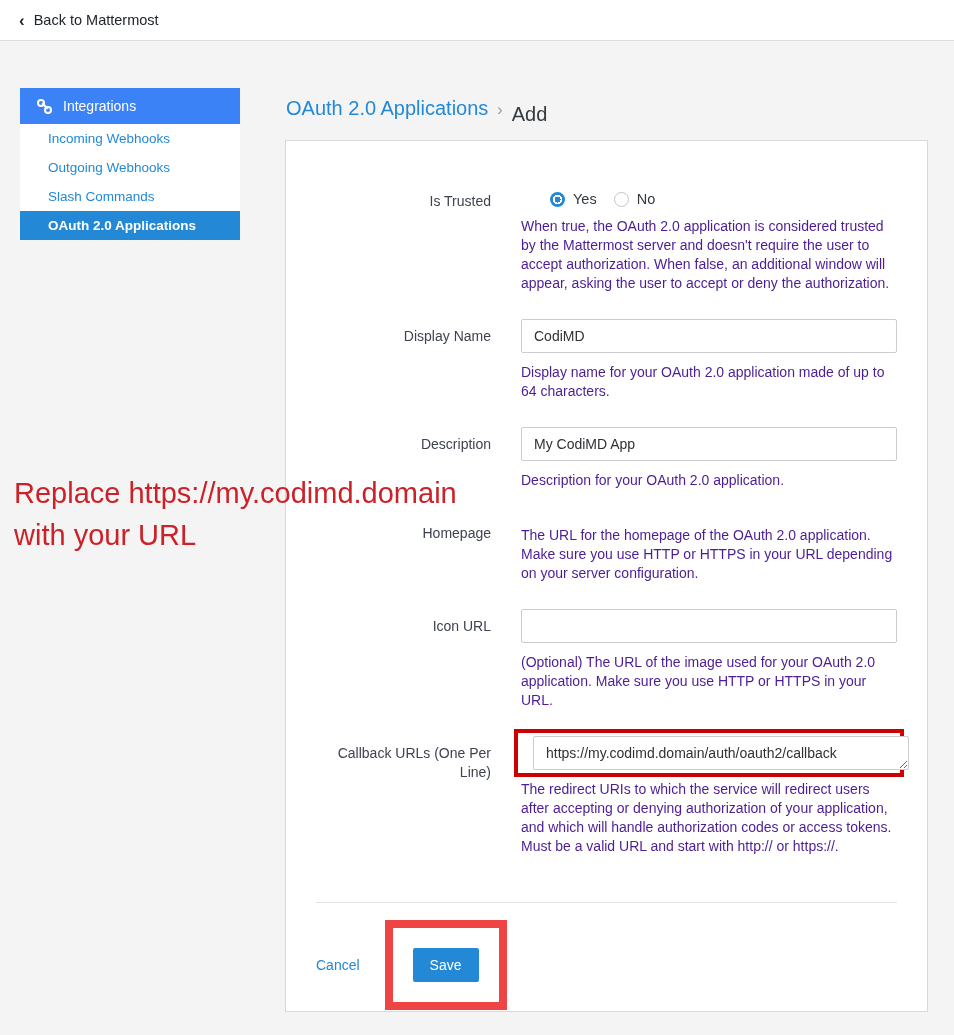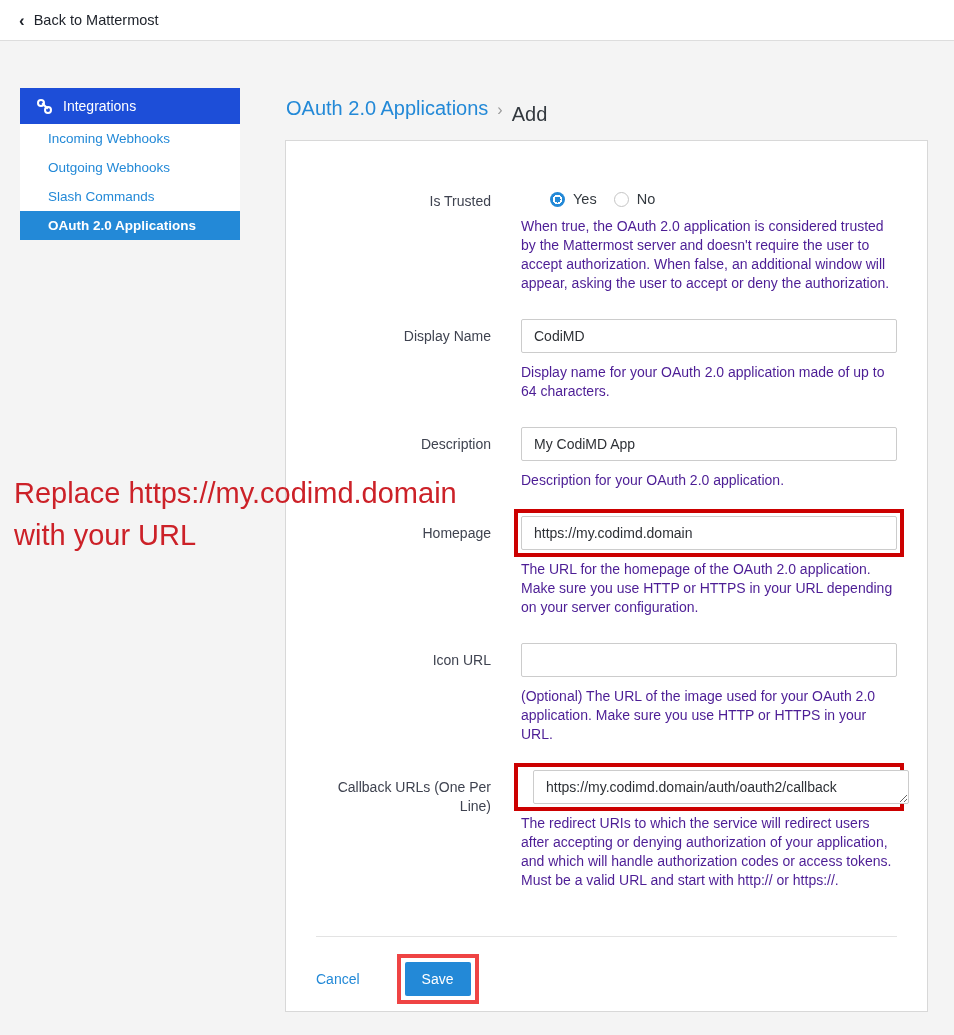--- a/index.html
+++ b/index.html
@@ -19,21 +19,21 @@
   }
   .back-link {
     display: flex; align-items: center; gap: 9px;
     color: #20242c; font-size: 14.5px; text-decoration: none; cursor: pointer;
   }
   .back-chevron { font-size: 17px; font-weight: bold; line-height: 1; color: #20242c; }
 
   
   .sidebar { position: absolute; left: 20px; top: 88px; width: 220px; }
   .sidebar-header {
-    height: 36px; background: #1d4ed8; color: #fff;
+    height: 36px; background: #3b82f6; color: #fff;
     display: flex; align-items: center; padding-left: 17px; gap: 11px;
     font-size: 14px; cursor: pointer;
   }
   .chain-icon { position: relative; width: 15px; height: 15px; display: inline-block; }
   .chain-icon .ring { position: absolute; width: 8px; height: 8px; border: 2px solid #fff; border-radius: 50%; }
   .chain-icon .ring.r1 { left: 0; top: 0; }
   .chain-icon .ring.r2 { right: 0; bottom: 0; }
   .chain-icon .bar {
     position: absolute; left: 4px; top: 6.5px; width: 8px; height: 2px;
     background: #fff; transform: rotate(45deg);
@@ -97,21 +97,21 @@
   .red-box {
     border: 4px solid #cc0000; padding: 3px; margin: -7px;
   }
 
   .divider { border-top: 1px solid #e3e3e3; margin-top: 46px; }
   .form-footer {
     display: flex; justify-content: flex-start; align-items: center;
     gap: 21px; margin-top: 24px;
   }
   .cancel-link { color: #2389d7; font-size: 14px; text-decoration: none; cursor: pointer; }
-  .save-red-box { border: 4px solid #ef4444; padding: 4px; margin: -7px -7px -7px 16px; }
+  .save-red-box { border: 8px solid #ef4444; padding: 20px; margin: -7px -7px -7px 4px; }
   .save-button {
     background: #2389d7; color: #fff; border: none; border-radius: 2px;
     padding: 9px 17px; font-size: 14px; cursor: pointer;
     font-family: "Liberation Sans", "DejaVu Sans", sans-serif;
   }
 
   
   .annotation {
     position: absolute; left: 14px; top: 472px; z-index: 10;
     color: #cc2128; font-size: 29px; line-height: 42px; pointer-events: none;
@@ -190,23 +190,20 @@
     <div class="row-label">Description</div>
     <div class="row-control">
       <input class="text-input" type="text" value="My CodiMD App" style="">
       <div class="help-text">Description for your OAuth 2.0 application.</div>
     </div>
   </div>
 
   <div class="form-row">
     <div class="row-label">Homepage</div>
     <div class="row-control">
-      <div class="red-box">
-        <input class="text-input" type="text" value="https://my.codimd.domain" style="">
-      </div>
       <div class="help-text">The URL for the homepage of the OAuth 2.0 application. Make sure you use HTTP or HTTPS in your URL depending on your server configuration.</div>
     </div>
   </div>
 
   <div class="form-row">
     <div class="row-label">Icon URL</div>
     <div class="row-control">
       <input class="text-input" type="text" value="" style="">
       <div class="help-text">(Optional) The URL of the image used for your OAuth 2.0 application. Make sure you use HTTP or HTTPS in your URL.</div>
     </div>

